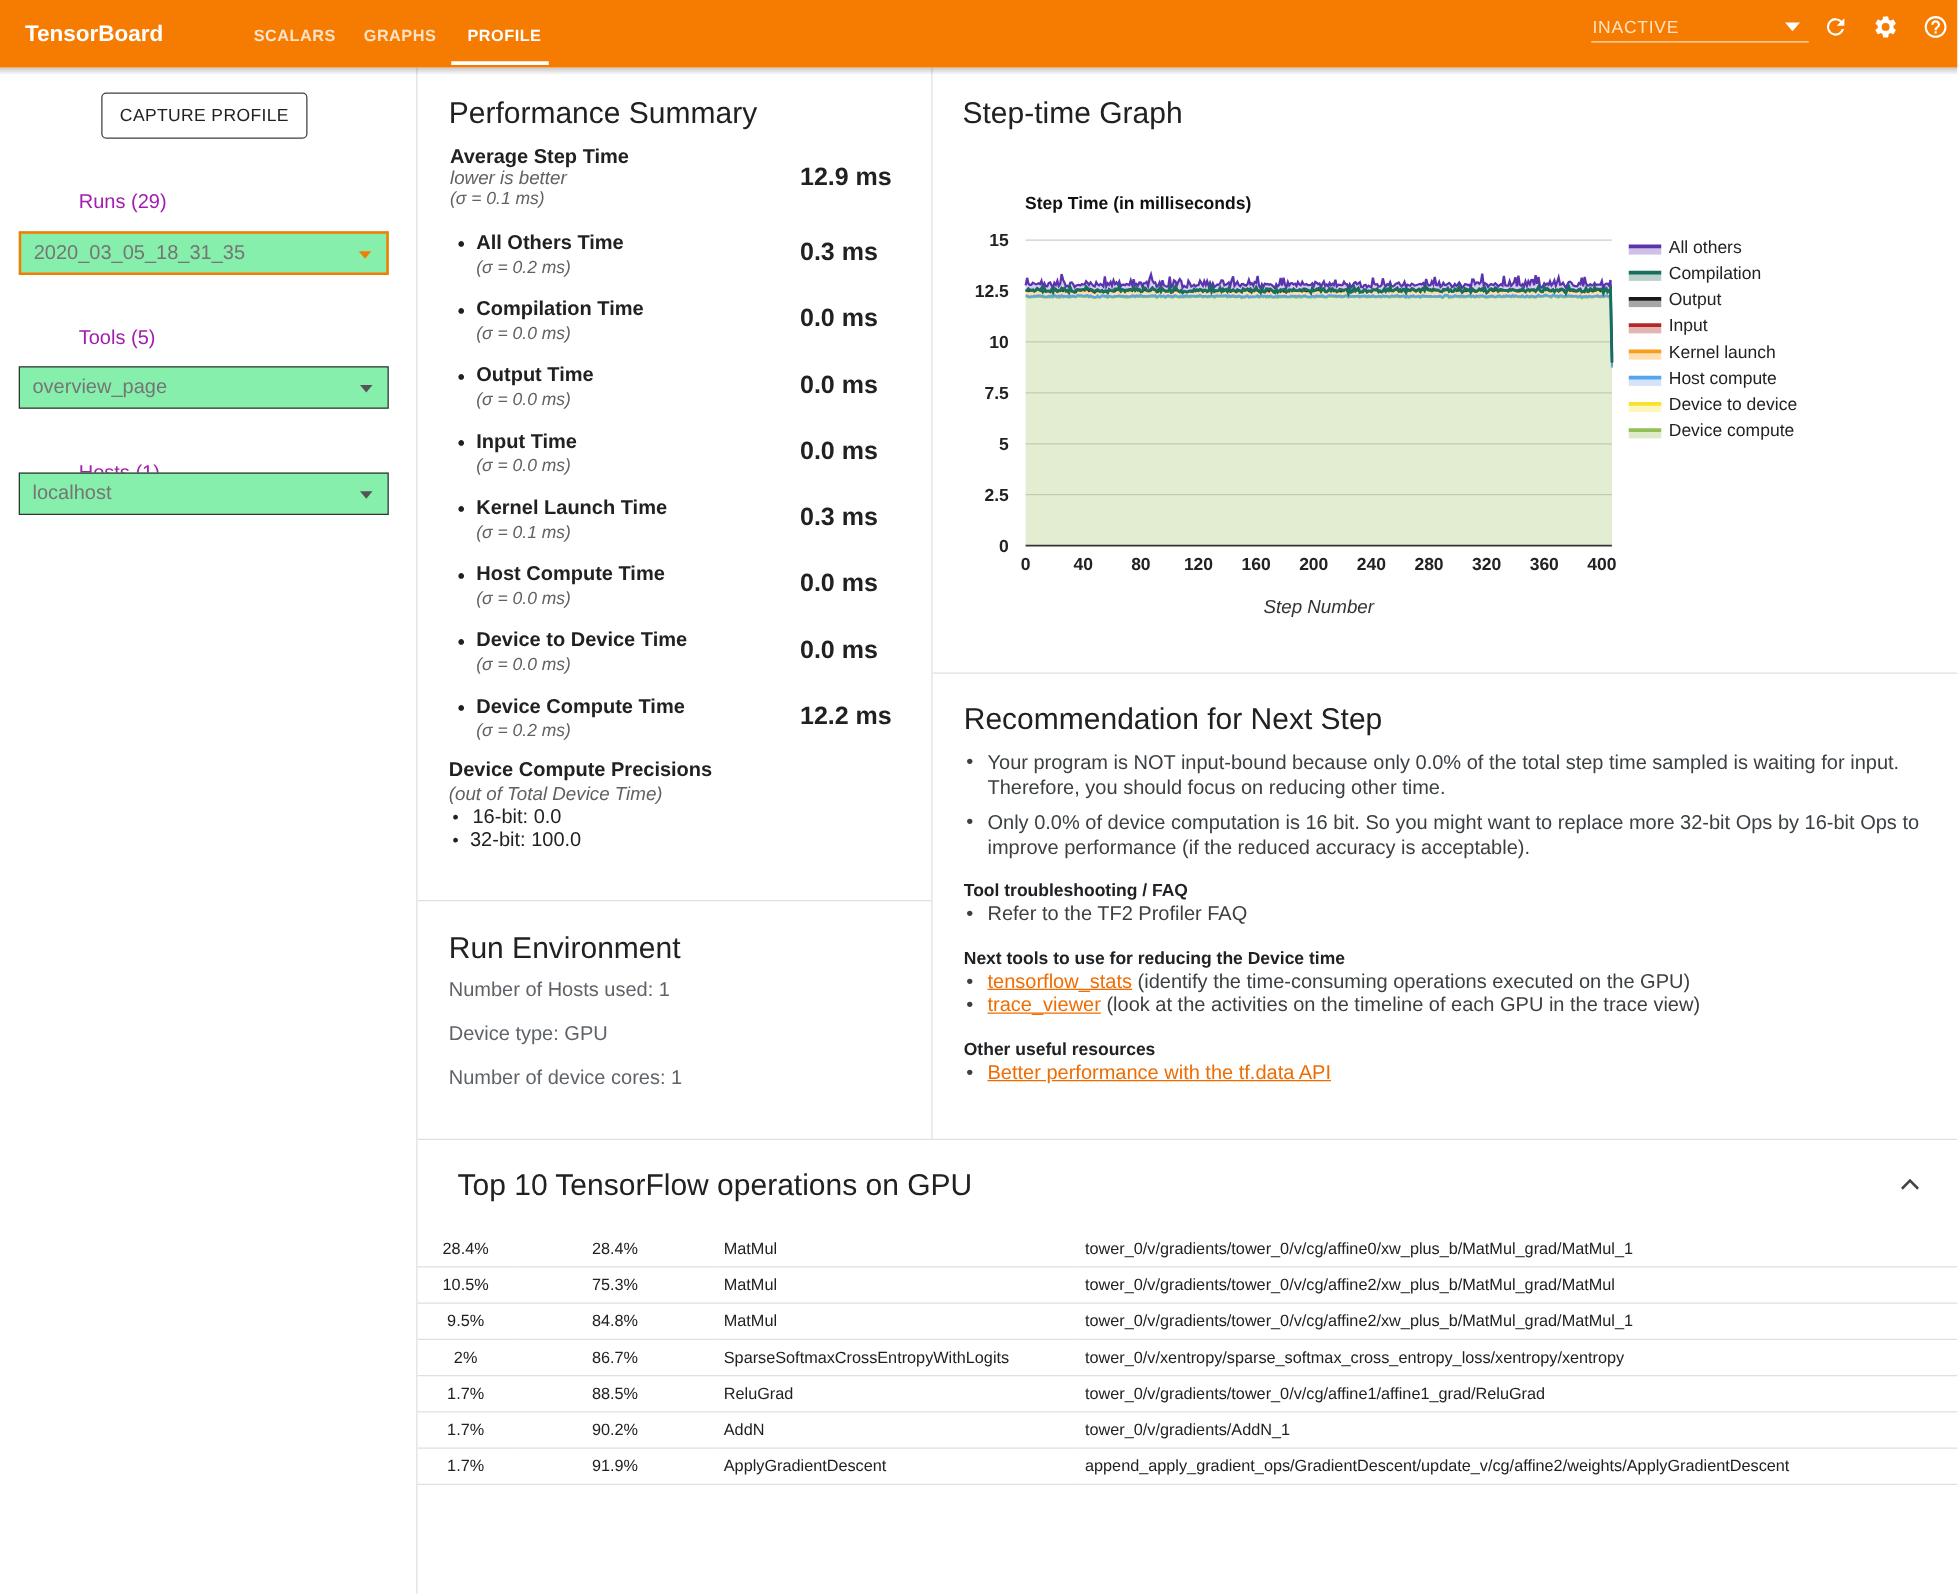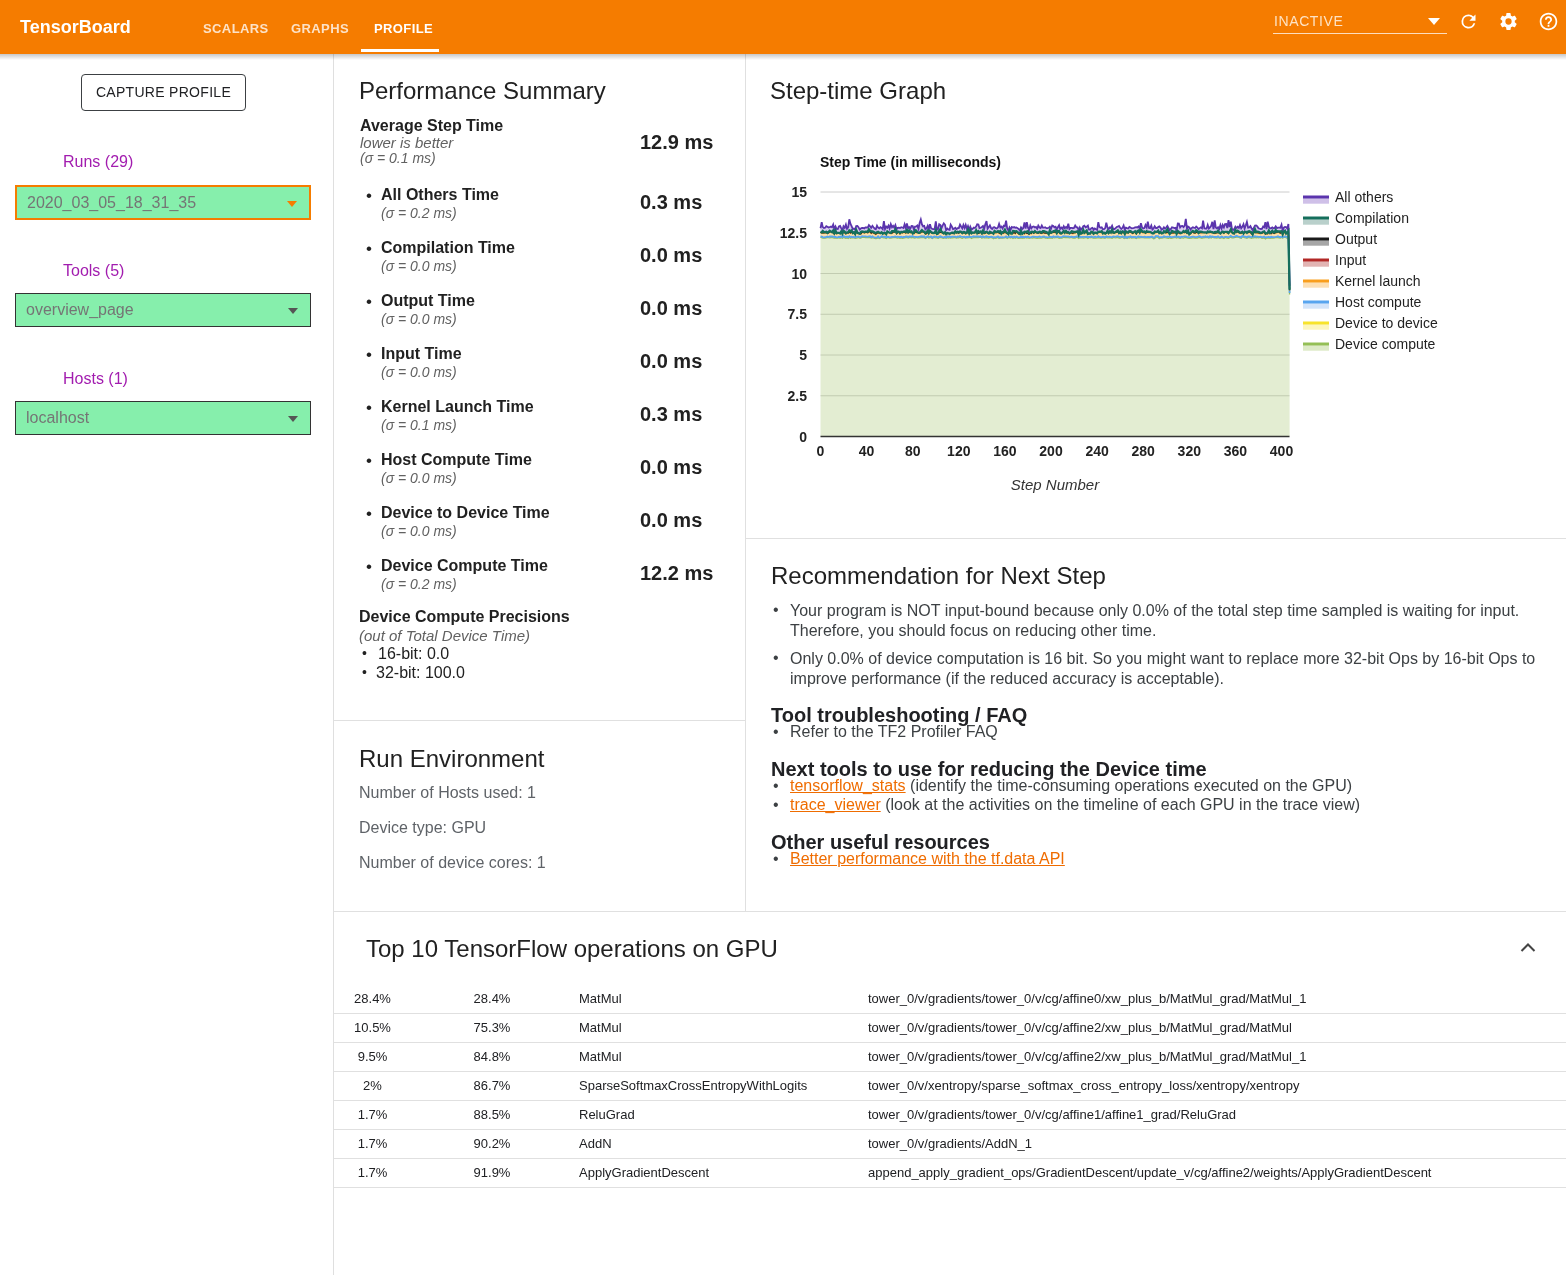--- a/index.html
+++ b/index.html
@@ -36,21 +36,21 @@
 
 
 .sec-title { position:absolute; font-size:24px; color:#212121; }
 .ps-label { position:absolute; left:381px; font-size:16px; font-weight:bold; color:#212121; line-height:18px; }
 .ps-sigma { position:absolute; left:381px; font-size:14px; font-style:italic; color:#616161; line-height:17px; }
 .ps-dot { position:absolute; left:366px; font-size:17px; color:#212121; }
 .ps-val { position:absolute; left:640px; font-size:20px; font-weight:bold; color:#212121; line-height:24px; }
 
 
 .gray-line { position:absolute; left:359px; font-size:16px; color:#5f6368; }
-.rec-bold { position:absolute; left:771px; font-size:20px; font-weight:bold; color:#202124; }
+.rec-bold { position:absolute; left:771px; font-size:14px; font-weight:bold; color:#202124; }
 .rec-li { position:absolute; font-size:16px; color:#3c4043; }
 .rec-dot { position:absolute; left:773px; font-size:16px; color:#3c4043; }
 a.lnk { color:#ef6c00; text-decoration:underline; }
 
 
 .tbl { position:absolute; left:334px; top:984px; width:1232px; border-collapse:collapse; table-layout:fixed; font-size:13px; color:#202124; }
 .tbl th { font-weight:bold; text-align:center; height:28px; border-bottom:1px solid #e0e0e0; padding:0; }
 .tbl td { height:29px; border-bottom:1px solid #e0e0e0; padding:0; text-align:center; }
 .tbl td.l, .tbl th.l { text-align:left; padding-left:6px; }
 </style>
@@ -82,21 +82,21 @@
 <div class="sel runs" style="top:185px;">
     <span class="txt">2020_03_05_18_31_35</span>
     <span class="car"></span>
   </div>
 <div class="side-label" style="top:262px;">Tools (5)</div>
 <div class="sel" style="top:293px;">
     <span class="txt">overview_page</span>
     <span class="car"></span>
   </div>
 <div class="side-label" style="top:370px;">Hosts (1)</div>
-<div class="sel" style="top:401px;">
+<div class="sel" style="top:378px;">
     <span class="txt">localhost</span>
     <span class="car"></span>
   </div>
 
 <div class="sidebar-border"></div>
 <div class="vline-main"></div>
 <div class="hline-left"></div>
 <div class="hline-right"></div>
 <div class="hline-bottom"></div>
 

